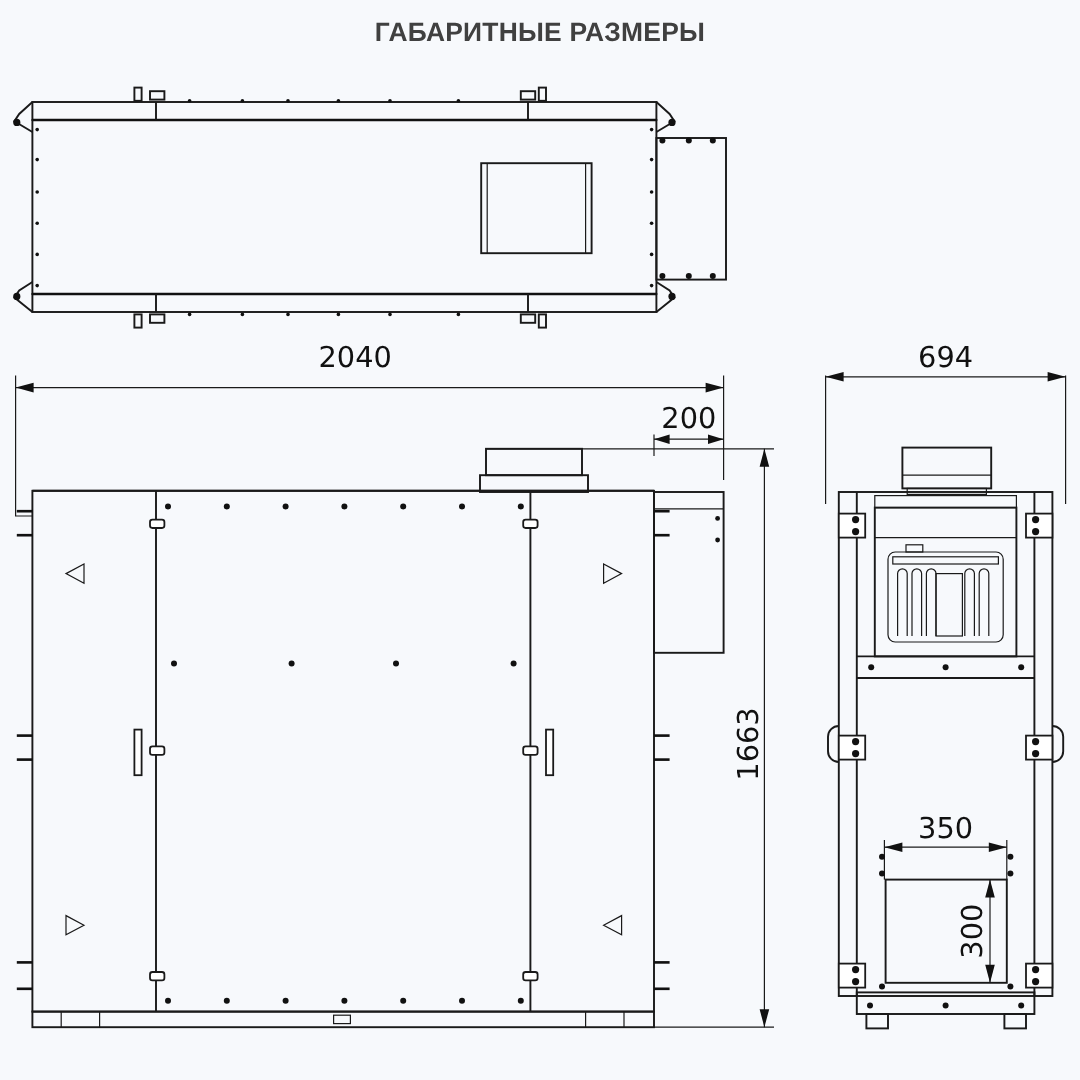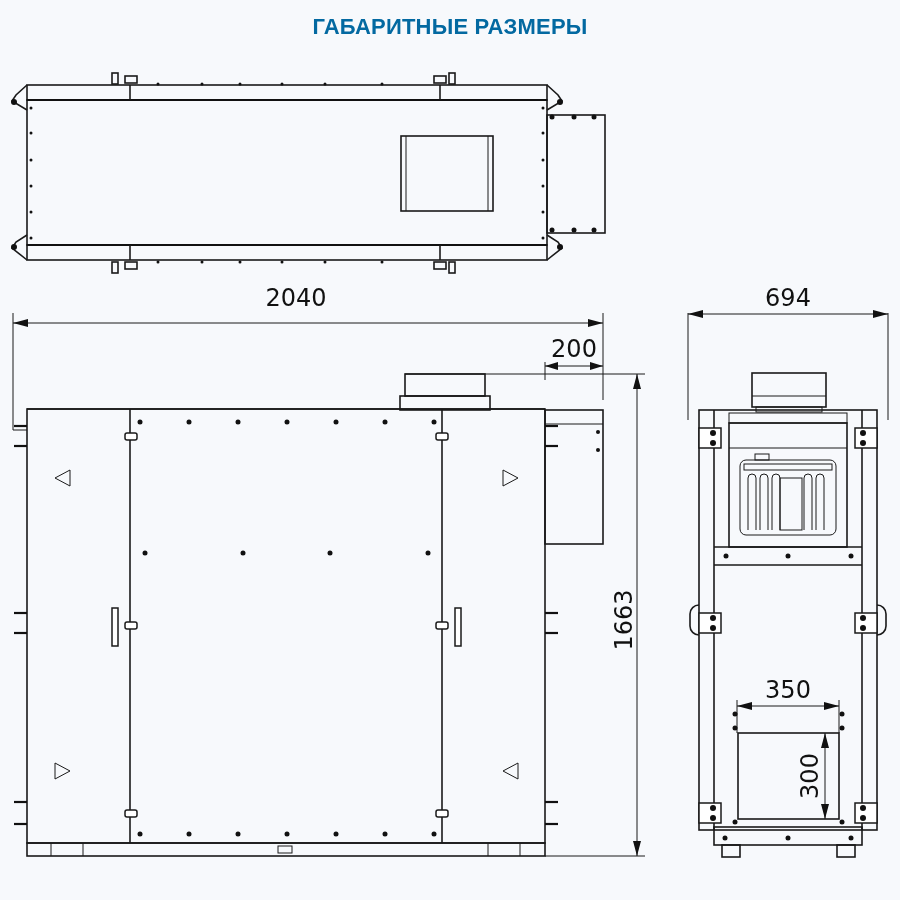--- a/index.html
+++ b/index.html
@@ -1,17 +1,17 @@
 <!DOCTYPE html>
 <html><head>
   <meta charset="utf-8">
   <style>
     html, body { margin: 0; padding: 0; background: #f7f9fc; }
     body { width: 900px; height: 900px; position: relative; overflow: hidden; font-family: "Liberation Sans", sans-serif; }
-    .title { position: absolute; left: 0; top: 14px; width: 900px; text-align: center; font-size: 22px; font-weight: bold; color: #0369a1; letter-spacing: 0.2px; }
+    .title { position: absolute; left: 0; top: 14px; width: 900px; text-align: center; font-size: 22px; font-weight: bold; color: #404040; letter-spacing: 0.2px; }
     svg { position: absolute; left: 0; top: 0; }
     .dimtext { font-family: "DejaVu Sans", sans-serif; font-size: 24px; fill: #111; }
     .ln { stroke: #1a1a1a; stroke-width: 1.6; fill: none; }
     .thin { stroke: #1a1a1a; stroke-width: 1; fill: none; }
     .thick { stroke: #111; stroke-width: 2.2; fill: none; }
     .dot { fill: #111; }
     .fillw { fill: #fff; stroke: #1a1a1a; stroke-width: 1.5; }
   </style>
 </head>
 <body>

